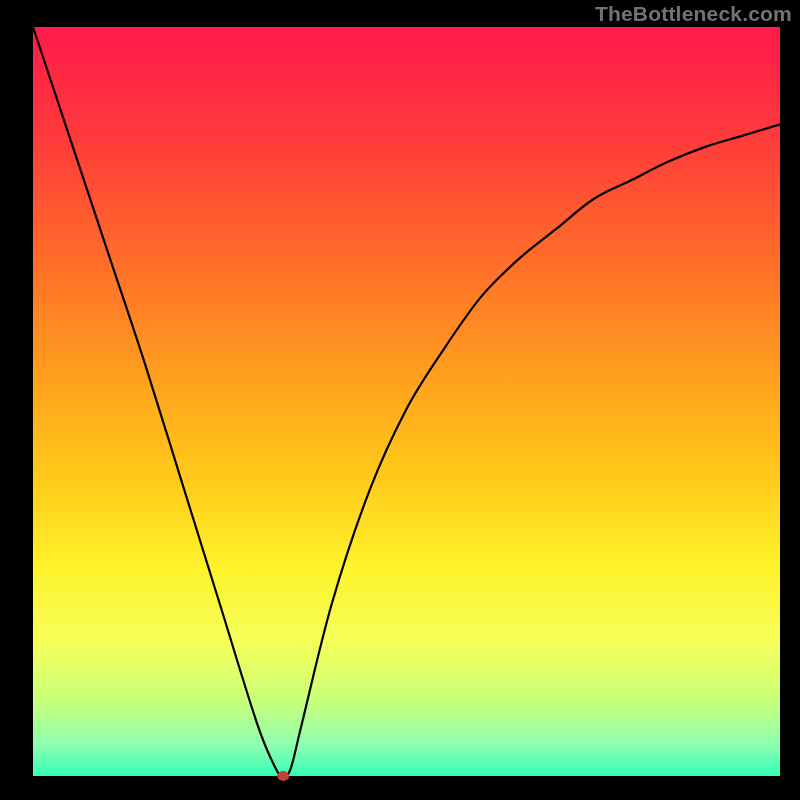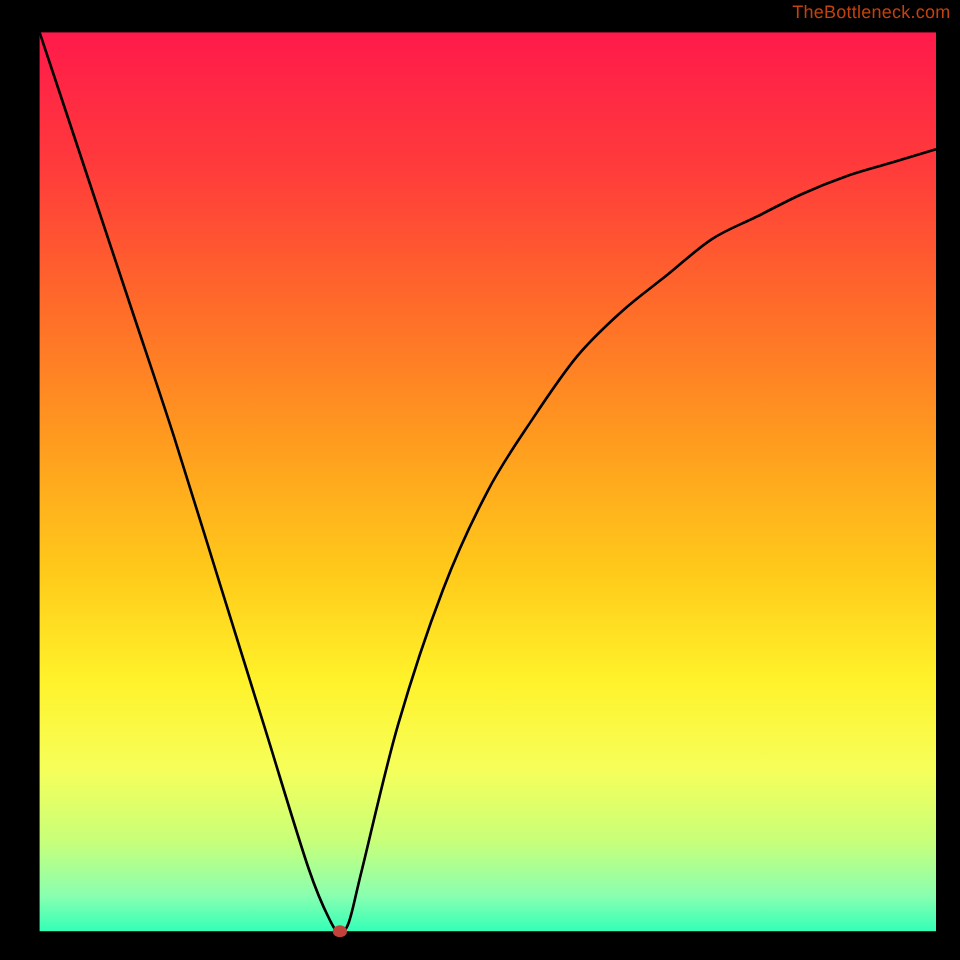--- a/index.html
+++ b/index.html
@@ -13,23 +13,23 @@
   }
   .container {
     position: relative;
     width: 800px;
     height: 800px;
   }
   .watermark {
     position: absolute;
     top: 2px;
     right: 8px;
-    color: #c2410c;
-    font-size: 15px;
-    font-weight: 400;
+    color: #737373;
+    font-size: 21px;
+    font-weight: 700;
     z-index: 10;
     letter-spacing: 0.2px;
   }
   svg.plot {
     position: absolute;
     top: 0;
     left: 0;
     width: 800px;
     height: 800px;
   }

